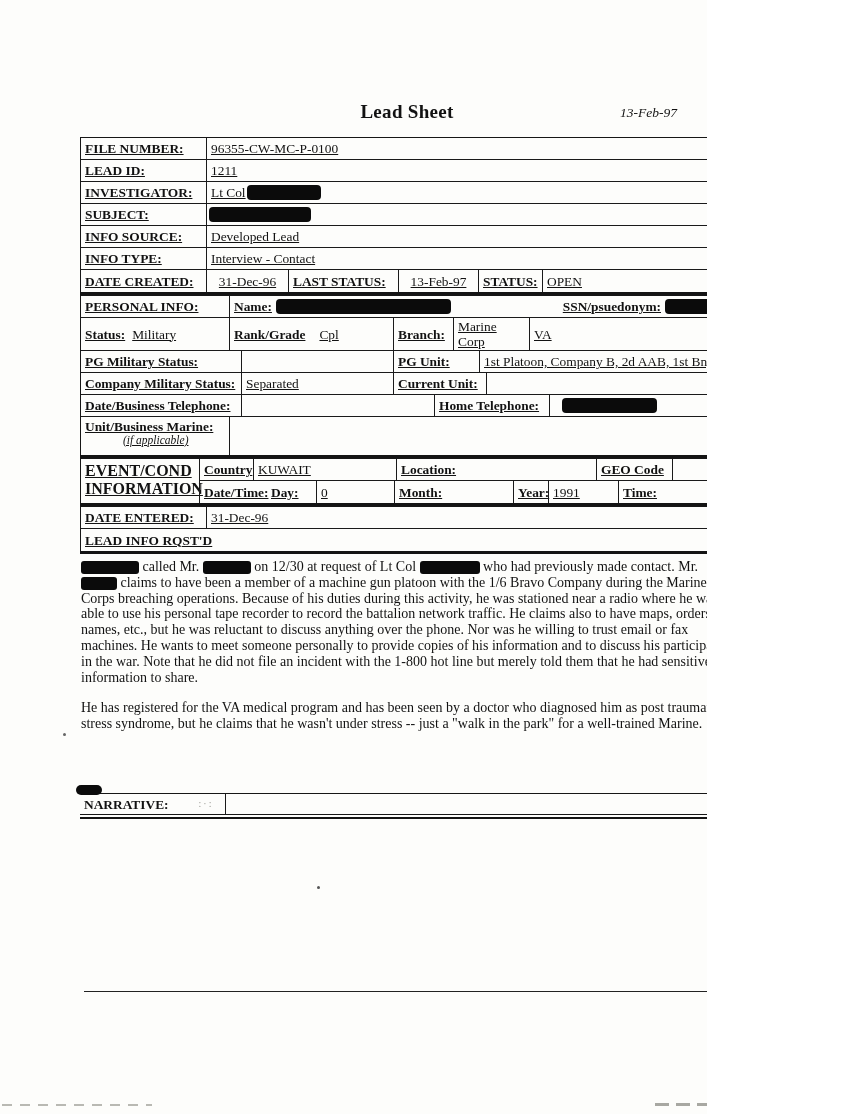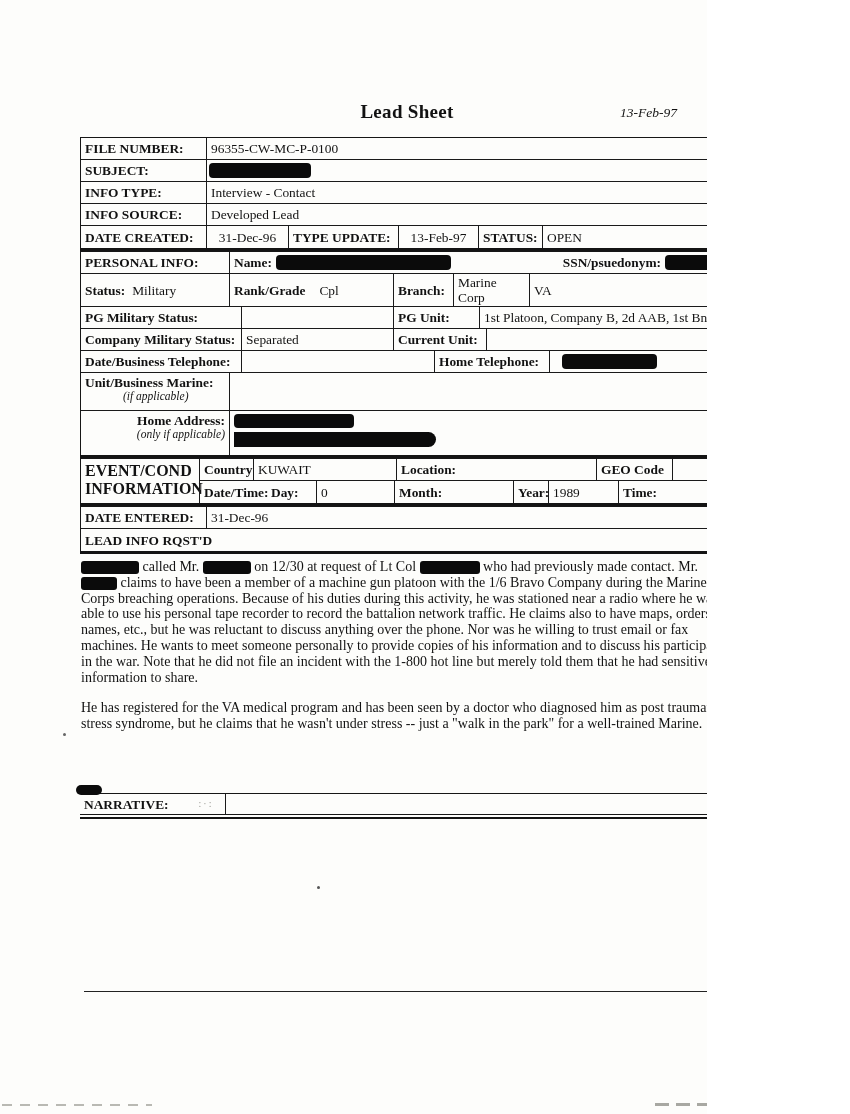--- a/index.html
+++ b/index.html
@@ -12,21 +12,21 @@
   }
   .title {
     position:absolute; left:80px; top:101px; width:654px;
     text-align:center; font-size:19px; font-weight:bold; letter-spacing:.3px;
   }
   .hdr-date {
     position:absolute; left:620px; top:105px;
     font-style:italic; font-size:13.5px;
   }
   .form-area { position:absolute; left:80px; top:137px; width:654px; }
-  .sect { border:1.5px solid #161616; border-bottom:none; }
+  .sect { border:1.5px solid #161616; border-bottom:none;text-decoration:underline; }
   .row { display:flex; align-items:stretch; min-height:22px; font-size:13.4px; border-bottom:1px solid #1a1a1a; }
   .sect > .row:last-child, .spanrow .row:last-child { border-bottom:none; }
   .cell { padding:1px 4px; display:flex; align-items:center; flex:0 0 auto; line-height:1.12; }
   .col { display:block; padding-top:2px; }
   .grow { flex:1 1 auto; min-width:0; }
   .vl { border-left:1px solid #1a1a1a; }
   .lbl { font-weight:bold; }
   .ctr { justify-content:center; }
   .tr { text-align:right; }
   .ital { font-style:italic; font-size:11.5px; }
@@ -63,37 +63,48 @@
   <div class="hdr-date">13-Feb-97</div>
 
   <div class="form-area">
 
     <div class="sect">
       <div class="row">
         <div class="cell lbl" style="width:125px">FILE NUMBER:</div>
         <div class="cell vl grow">96355-CW-MC-P-0100</div>
       </div>
       <div class="row">
+        <div class="cell lbl" style="width:125px">LEAD ID:</div>
+        <div class="cell vl grow">1211</div>
+      </div>
+      <div class="row">
+        <div class="cell lbl" style="width:125px">INVESTIGATOR:</div>
+        <div class="cell vl grow">
+          <span>Lt Col</span>
+          <span class="redact" style="width:74px;margin-left:1px"></span>
+        </div>
+      </div>
+      <div class="row">
         <div class="cell lbl" style="width:125px">SUBJECT:</div>
         <div class="cell vl grow">
           <span class="redact" style="width:102px;margin-left:-2px"></span>
         </div>
+      </div>
+      <div class="row">
+        <div class="cell lbl" style="width:125px">INFO SOURCE:</div>
+        <div class="cell vl grow">Developed Lead</div>
       </div>
       <div class="row">
         <div class="cell lbl" style="width:125px">INFO TYPE:</div>
         <div class="cell vl grow">Interview - Contact</div>
       </div>
       <div class="row">
-        <div class="cell lbl" style="width:125px">INFO SOURCE:</div>
-        <div class="cell vl grow">Developed Lead</div>
-      </div>
-      <div class="row">
         <div class="cell lbl" style="width:125px">DATE CREATED:</div>
         <div class="cell vl ctr" style="width:82px">31-Dec-96</div>
-        <div class="cell vl lbl" style="width:110px">TYPE UPDATE:</div>
+        <div class="cell vl lbl" style="width:110px">LAST STATUS:</div>
         <div class="cell vl ctr" style="width:80px">13-Feb-97</div>
         <div class="cell vl lbl" style="width:64px">STATUS:</div>
         <div class="cell vl grow">OPEN</div>
       </div>
     </div>
     <div class="thick"></div>
 
     <div class="sect">
       <div class="row">
         <div class="cell lbl" style="width:148px">PERSONAL INFO:</div>
@@ -136,30 +147,20 @@
         <div class="cell vl grow">
           <span class="redact" style="width:95px;margin-left:8px"></span>
         </div>
       </div>
       <div class="row" style="min-height:38px">
         <div class="cell col" style="width:148px">
           <div class="lbl">Unit/Business Marine:</div>
           <div class="ital" style="padding-left:38px">(if applicable)</div>
         </div>
         <div class="cell vl grow"></div>
-      </div>
-      <div class="row" style="min-height:44px">
-        <div class="cell col tr" style="width:148px">
-          <div class="lbl">Home Address:</div>
-          <div class="ital">(only if applicable)</div>
-        </div>
-        <div class="cell vl grow col">
-          <div class="redact" style="width:120px;height:14px;display:block;margin-top:1px"></div>
-          <div class="redact" style="width:202px;height:15px;display:block;margin-top:4px;border-radius:0 8px 8px 0"></div>
-        </div>
       </div>
     </div>
     <div class="thick"></div>
 
     <div class="sect">
       <div class="spanrow">
         <div class="cell col" style="width:118px;padding-top:3px">
           <div class="lbl">EVENT/COND</div>
           <div class="lbl">INFORMATION</div>
         </div>
@@ -170,21 +171,21 @@
             <div class="cell vl lbl" style="width:200px">Location:</div>
             <div class="cell vl lbl" style="width:76px">GEO Code</div>
             <div class="cell vl grow"></div>
           </div>
           <div class="row">
             <div class="cell vl lbl" style="width:68px">Date/Time:</div>
             <div class="cell lbl" style="width:49px">Day:</div>
             <div class="cell vl" style="width:78px">0</div>
             <div class="cell vl lbl" style="width:119px">Month:</div>
             <div class="cell vl lbl" style="width:35px">Year:</div>
-            <div class="cell vl" style="width:70px">1989</div>
+            <div class="cell vl" style="width:70px">1991</div>
             <div class="cell vl grow lbl">Time:</div>
           </div>
         </div>
       </div>
     </div>
     <div class="thick"></div>
 
     <div class="sect">
       <div class="row">
         <div class="cell lbl" style="width:125px">DATE ENTERED:</div>

